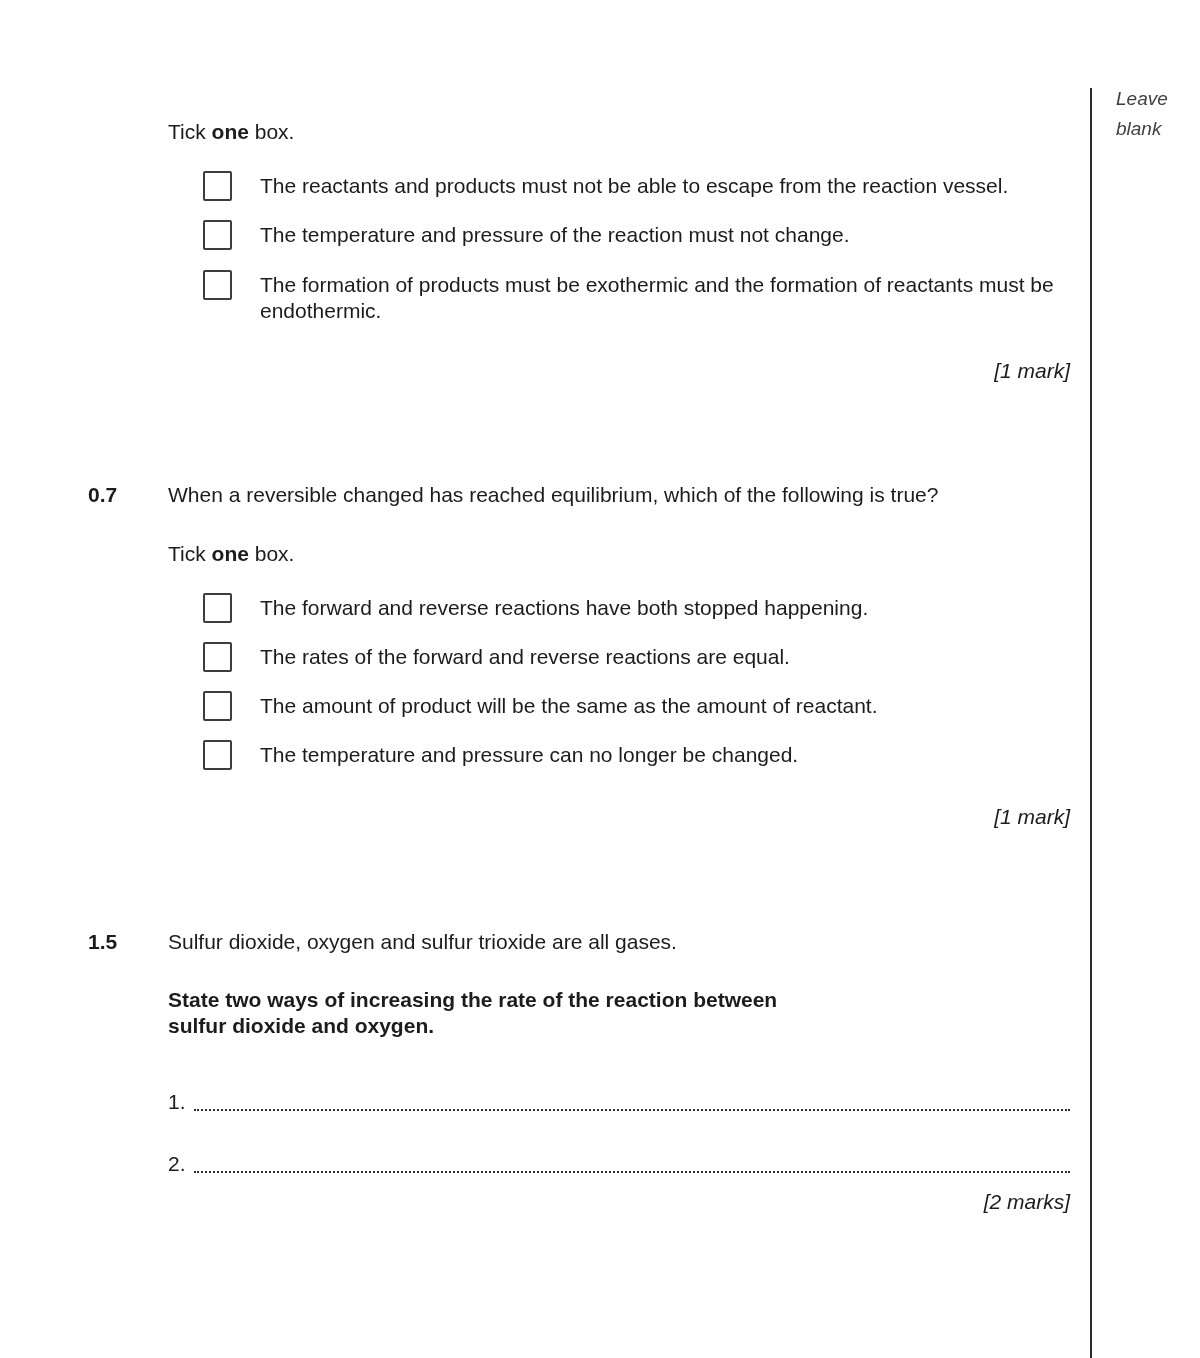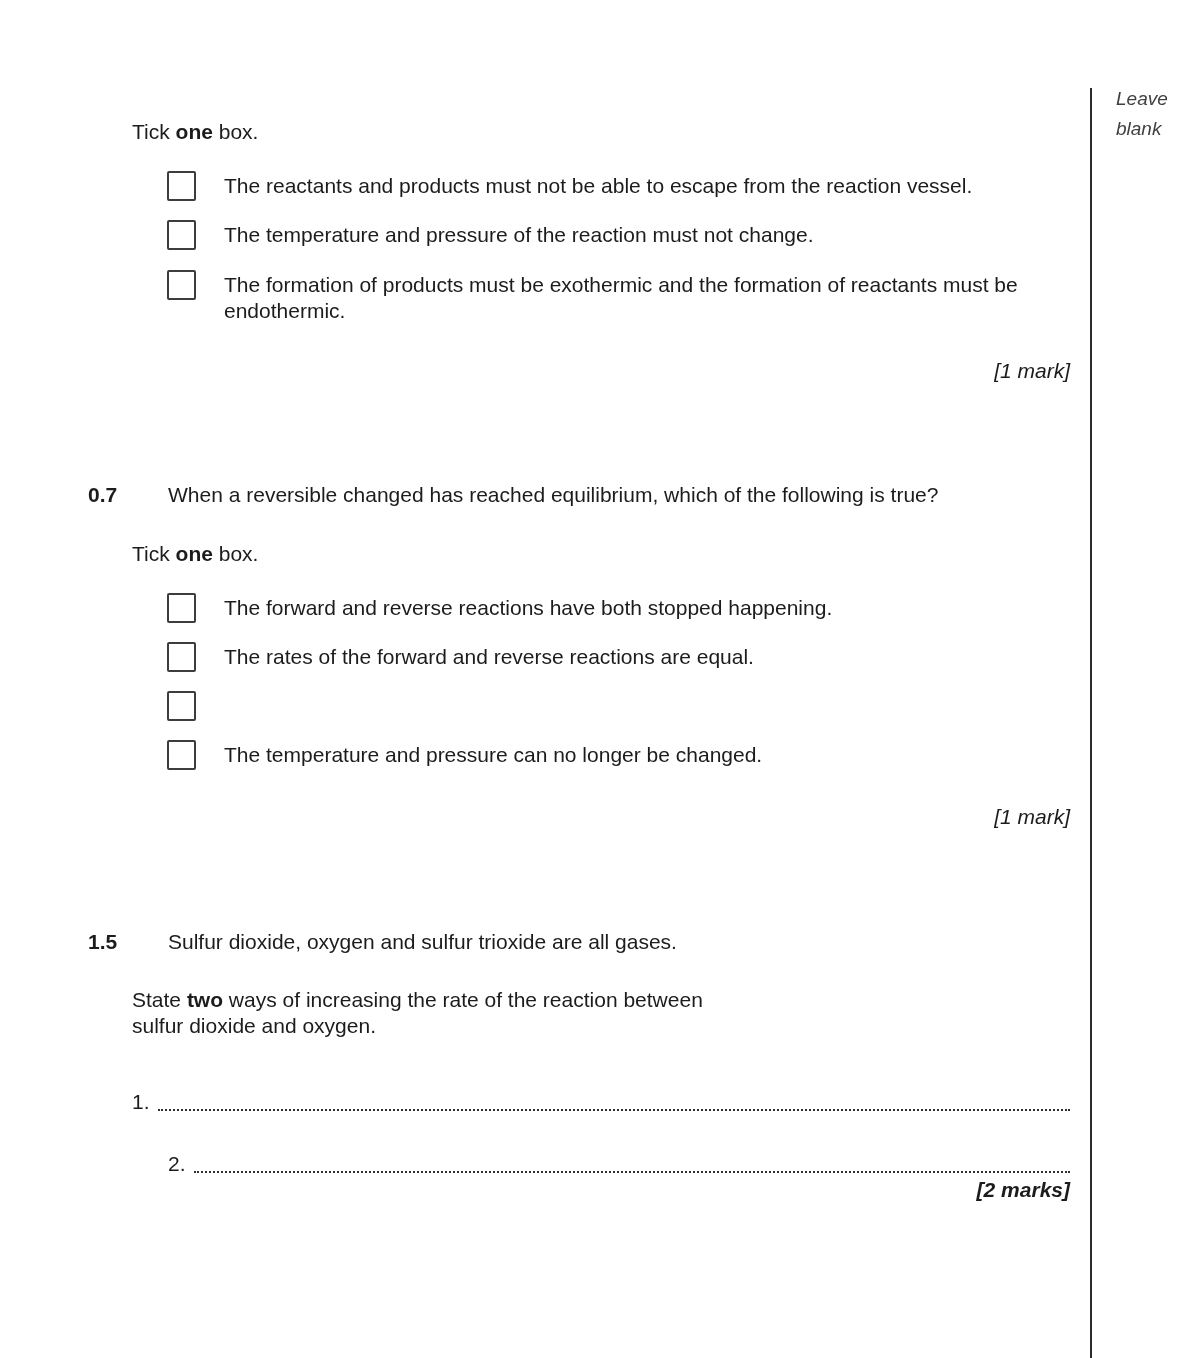--- a/index.html
+++ b/index.html
@@ -13,41 +13,41 @@
 
   
   .rule { position: absolute; left: 1090px; top: 88px; bottom: 0; width: 2px; background: #2b2b2b; }
   .leave-blank { position: absolute; left: 1116px; top: 84px; font-style: italic; font-size: 19px; line-height: 30px; color: #404040; }
 
   
   .content { position: absolute; left: 88px; top: 86px; width: 982px; font-size: 21px; line-height: 26px; }
 
   .q-head { display: flex; }
   .q-num { width: 80px; flex-shrink: 0; font-weight: bold; }
-  .indent { margin-left: 44px; }
+  .indent { margin-left: 80px; }
 
   .tick { margin-top: 33px; }
   .options { margin-top: 26px; }
   .option { display: flex; align-items: flex-start; padding-left: 36px; }
   .mb19 { margin-bottom: 19px; }
   .mb20 { margin-bottom: 20px; }
   .mb21 { margin-bottom: 21px; }
   .box {
     width: 29px; height: 30px; flex-shrink: 0;
     border: 2px solid #3d3d3d; border-radius: 2px;
     background: #fff; margin-left: -1px;
   }
   .option-label { margin-left: 28px; padding-top: 2px; }
 
   .marks { text-align: right; font-style: italic; margin-top: 34px; }
-  .marks-tight { margin-top: 0; font-weight: bold; }
+  .marks-tight { margin-top: 12px; }
 
   .sec-14 { margin-top: 98px; }
   .sec-15 { margin-top: 99px; }
-  .statement { margin-top: 32px; }
+  .statement { margin-top: 32px; font-weight: bold; }
 
   .answer-line { display: flex; align-items: flex-end; margin-top: 50px; }
   .answer-line.second { margin-top: 36px; }
   .answer-num { flex-shrink: 0; }
   .dots { flex: 1; margin-left: 8px; margin-bottom: 4px; border-bottom: 2px dotted #2f2f2f; height: 1px; }
 </style>
 </head>
 <body>
 
 <div class="page">
@@ -90,20 +90,21 @@
         <div class="option mb19">
           <span class="box"></span>
           <span class="option-label">The forward and reverse reactions have both stopped happening.</span>
         </div>
         <div class="option mb19">
           <span class="box"></span>
           <span class="option-label">The rates of the forward and reverse reactions are equal.</span>
         </div>
         <div class="option mb19">
           <span class="box"></span>
+          <span class="option-label">The amount of product will be the same as the amount of reactant.</span>
         </div>
         <div class="option">
           <span class="box"></span>
           <span class="option-label">The temperature and pressure can no longer be changed.</span>
         </div>
       </div>
       <div class="marks">[1 mark]</div>
     </section>
 
     <section class="sec-15">

